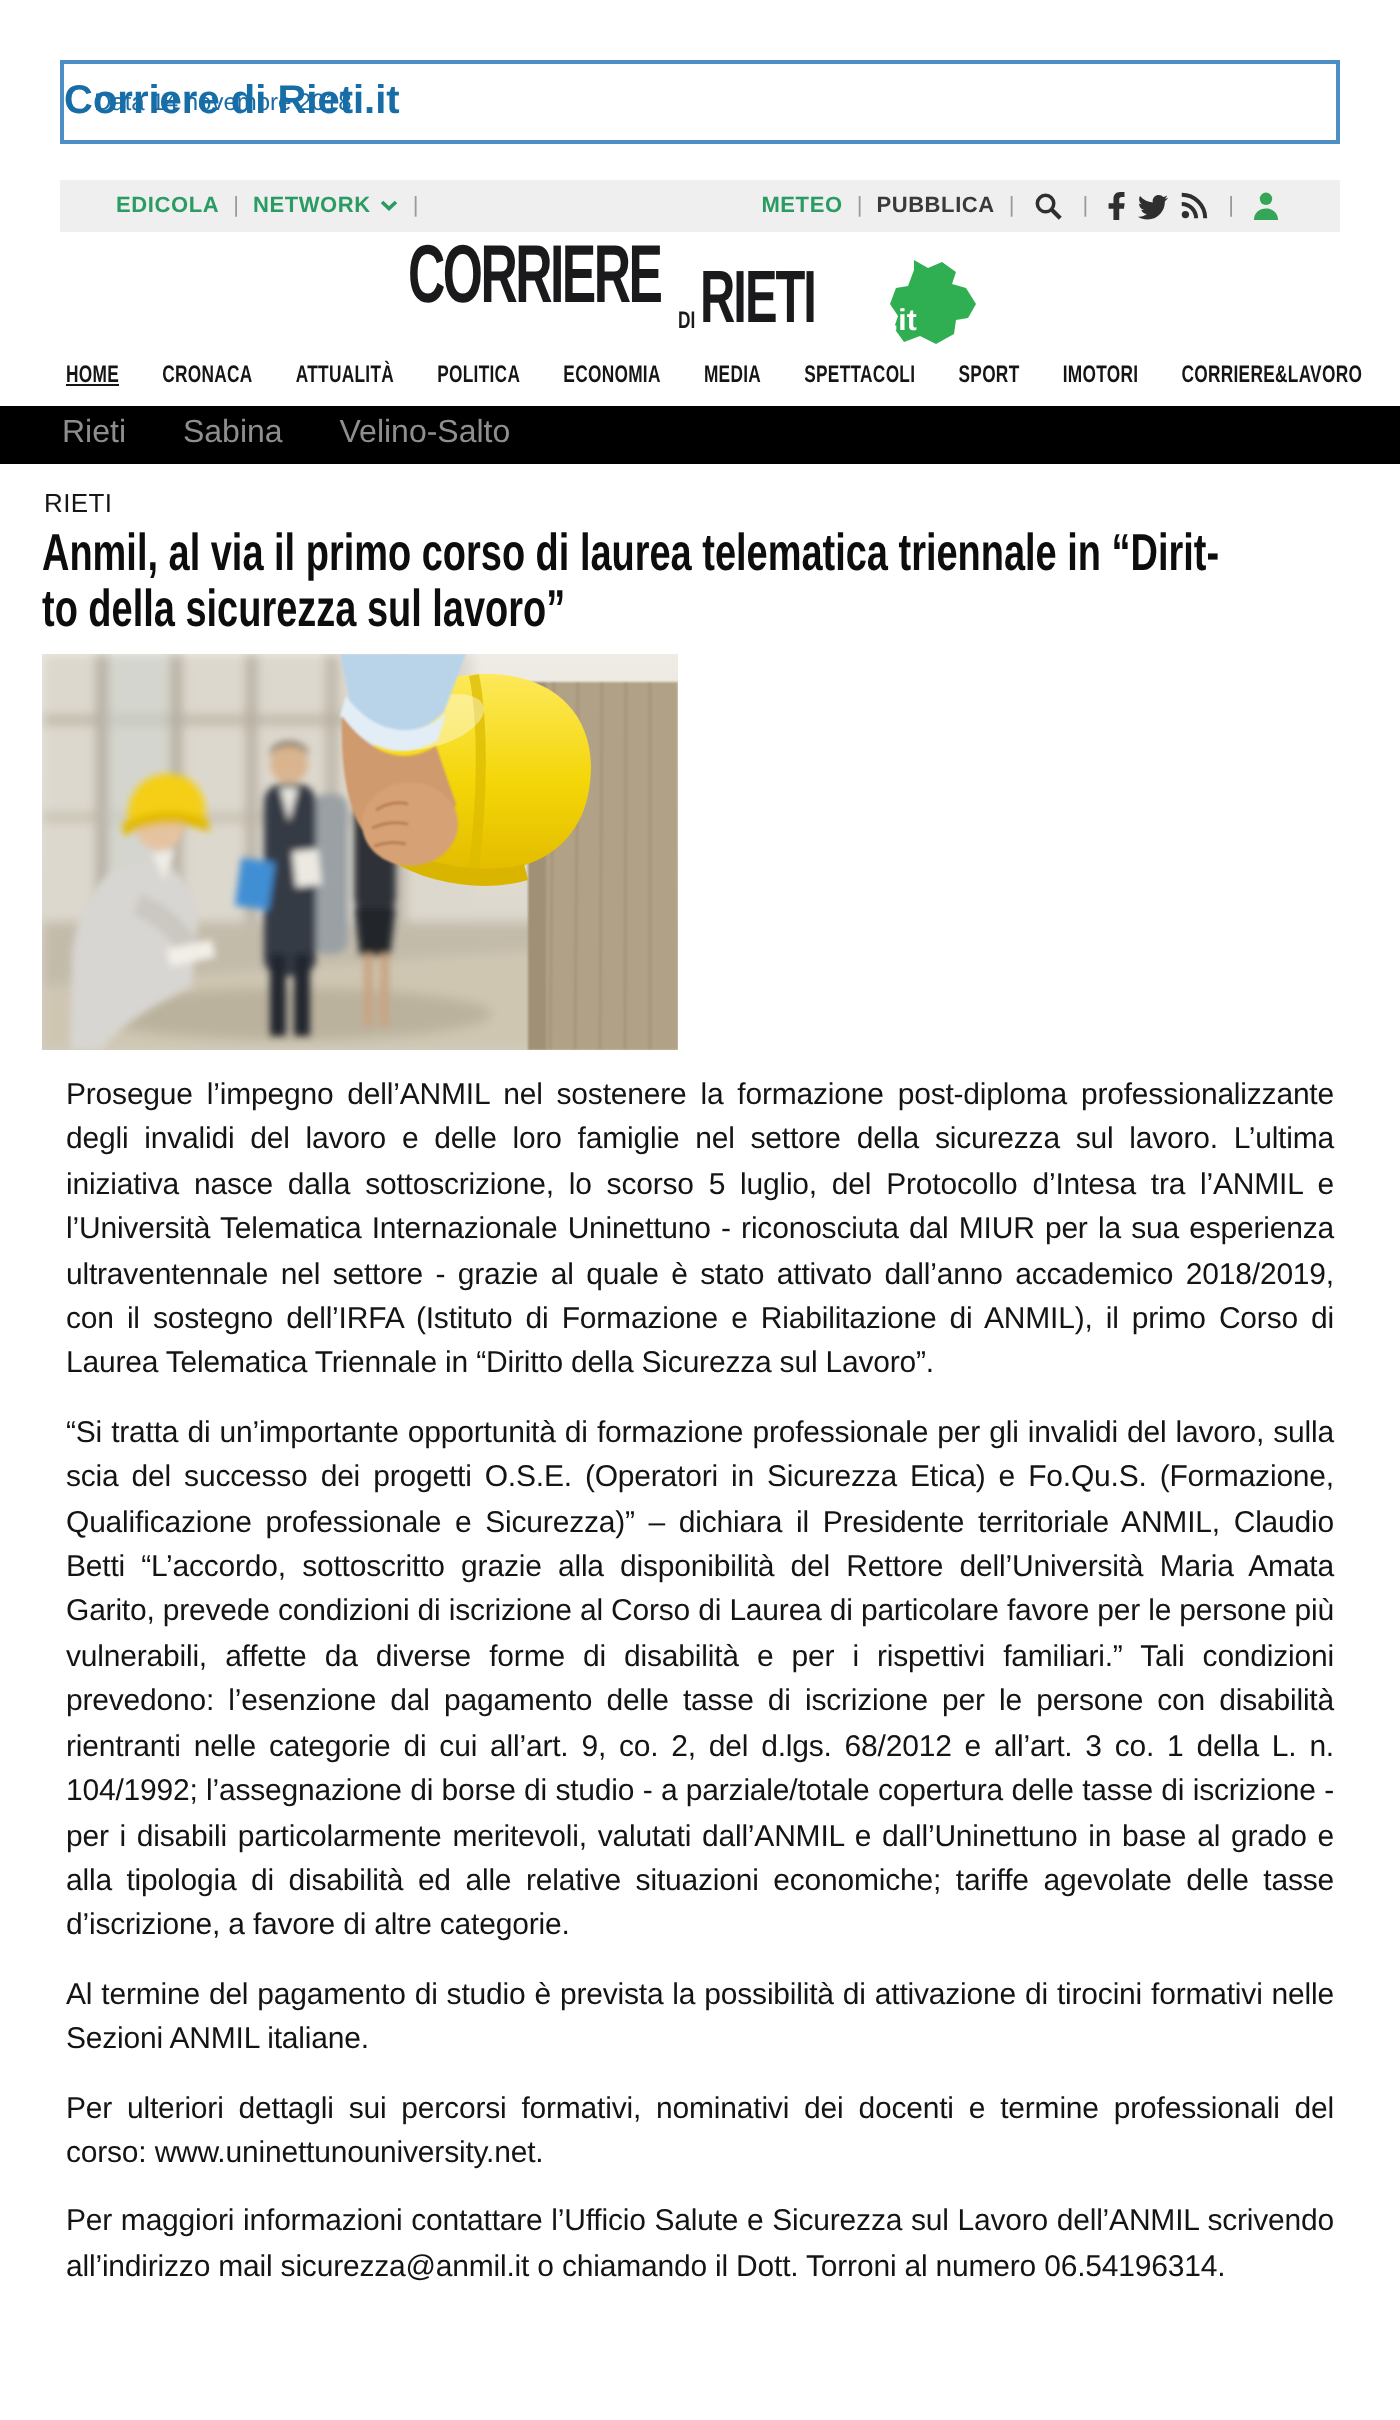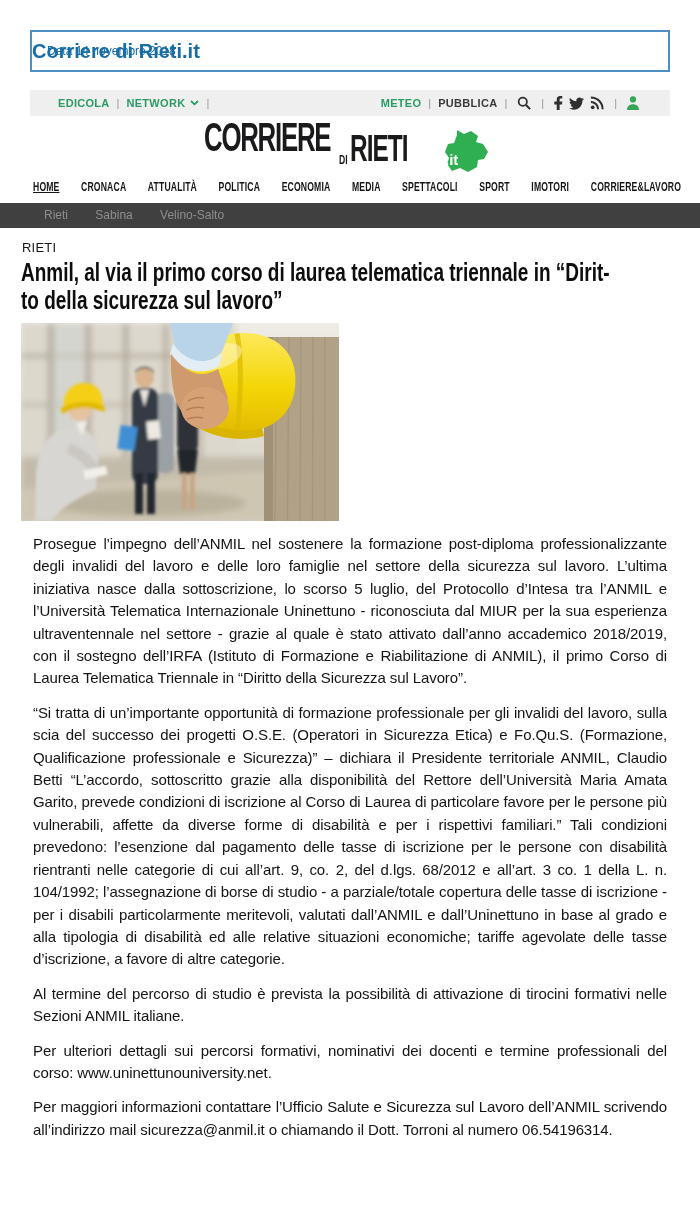--- a/index.html
+++ b/index.html
@@ -50,21 +50,21 @@
   .lg-blob { position:absolute; left:232px; top:13px; }
   
   .main-nav { padding:9px 0 7px 33px; height:16px; }
   .main-nav-inner {
     width:880px; transform:scaleX(.72); transform-origin:left center;
     white-space:nowrap; font-size:12px; font-weight:700;
   }
   .main-nav-inner a { color:#151515; text-decoration:none; margin-right:30px; letter-spacing:.2px; }
   .main-nav-inner a.active { text-decoration:underline; }
   
-  .sub-nav { background:#404040; padding:5px 0 6px 44px; font-size:12px; }
+  .sub-nav { background:#000000; padding:5px 0 6px 31px; font-size:16px; }
   .sub-nav a { color:#8e8e8e; text-decoration:none; margin-right:24px; }
   
   .article { margin:12px 21px 0 21px; }
   .category { font-size:13px; color:#161616; margin:0 0 3px 1px; letter-spacing:.2px; }
   .headline { margin:0; height:58px; }
   .headline-inner {
     width:902px; transform:scaleX(.73); transform-origin:left top;
     font-size:26px; line-height:28px; font-weight:700; color:#0d0d0d; white-space:nowrap;
   }
   .hero { width:318px; height:198px; margin:7px 0 10px 0; display:block; }
@@ -251,17 +251,17 @@
       <path d="M304 42 C330 78 370 88 404 60 L396 86 C360 108 326 96 298 62 Z" fill="#e2edf5"></path>
       <path d="M300 62 C330 102 362 112 394 92 L414 150 C402 192 360 206 330 186 C308 170 298 120 300 62 Z" fill="#cf9a6d"></path>
       <ellipse cx="368" cy="170" rx="48" ry="42" fill="#d7a176"></ellipse>
       <path d="M334 156 q16 -10 32 -6 M330 174 q18 -8 36 -4 M332 192 q16 -6 32 -2" stroke="#b97f55" stroke-width="3" fill="none"></path>
     </g>
   </svg>
 
   <div class="body-text">
     <p>Prosegue l’impegno dell’ANMIL nel sostenere la formazione post-diploma professionalizzante degli invalidi del lavoro e delle loro famiglie nel settore della sicurezza sul lavoro. L’ultima iniziativa nasce dalla sottoscrizione, lo scorso 5 luglio, del Protocollo d’Intesa tra l’ANMIL e l’Università Telematica Internazionale Uninettuno - riconosciuta dal MIUR per la sua esperienza ultraventennale nel settore - grazie al quale è stato attivato dall’anno accademico 2018/2019, con il sostegno dell’IRFA (Istituto di Formazione e Riabilitazione di ANMIL), il primo Corso di Laurea Telematica Triennale in “Diritto della Sicurezza sul Lavoro”.</p>
     <p>“Si tratta di un’importante opportunità di formazione professionale per gli invalidi del lavoro, sulla scia del successo dei progetti O.S.E. (Operatori in Sicurezza Etica) e Fo.Qu.S. (Formazione, Qualificazione professionale e Sicurezza)” – dichiara il Presidente territoriale ANMIL, Claudio Betti “L’accordo, sottoscritto grazie alla disponibilità del Rettore dell’Università Maria Amata Garito, prevede condizioni di iscrizione al Corso di Laurea di particolare favore per le persone più vulnerabili, affette da diverse forme di disabilità e per i rispettivi familiari.” Tali condizioni prevedono: l’esenzione dal pagamento delle tasse di iscrizione per le persone con disabilità rientranti nelle categorie di cui all’art. 9, co. 2, del d.lgs. 68/2012 e all’art. 3 co. 1 della L. n. 104/1992; l’assegnazione di borse di studio - a parziale/totale copertura delle tasse di iscrizione - per i disabili particolarmente meritevoli, valutati dall’ANMIL e dall’Uninettuno in base al grado e alla tipologia di disabilità ed alle relative situazioni economiche; tariffe agevolate delle tasse d’iscrizione, a favore di altre categorie.</p>
-    <p>Al termine del percorso di studio è prevista la possibilità di attivazione di tirocini formativi nelle Sezioni ANMIL italiane.</p>
+    <p>Al termine del pagamento di studio è prevista la possibilità di attivazione di tirocini formativi nelle Sezioni ANMIL italiane.</p>
     <p>Per ulteriori dettagli sui percorsi formativi, nominativi dei docenti e termine professionali del corso: www.uninettunouniversity.net.</p>
     <p>Per maggiori informazioni contattare l’Ufficio Salute e Sicurezza sul Lavoro dell’ANMIL scrivendo all’indirizzo mail sicurezza@anmil.it o chiamando il Dott. Torroni al numero 06.54196314.</p>
   </div>
 </div>
 
 </body></html>

